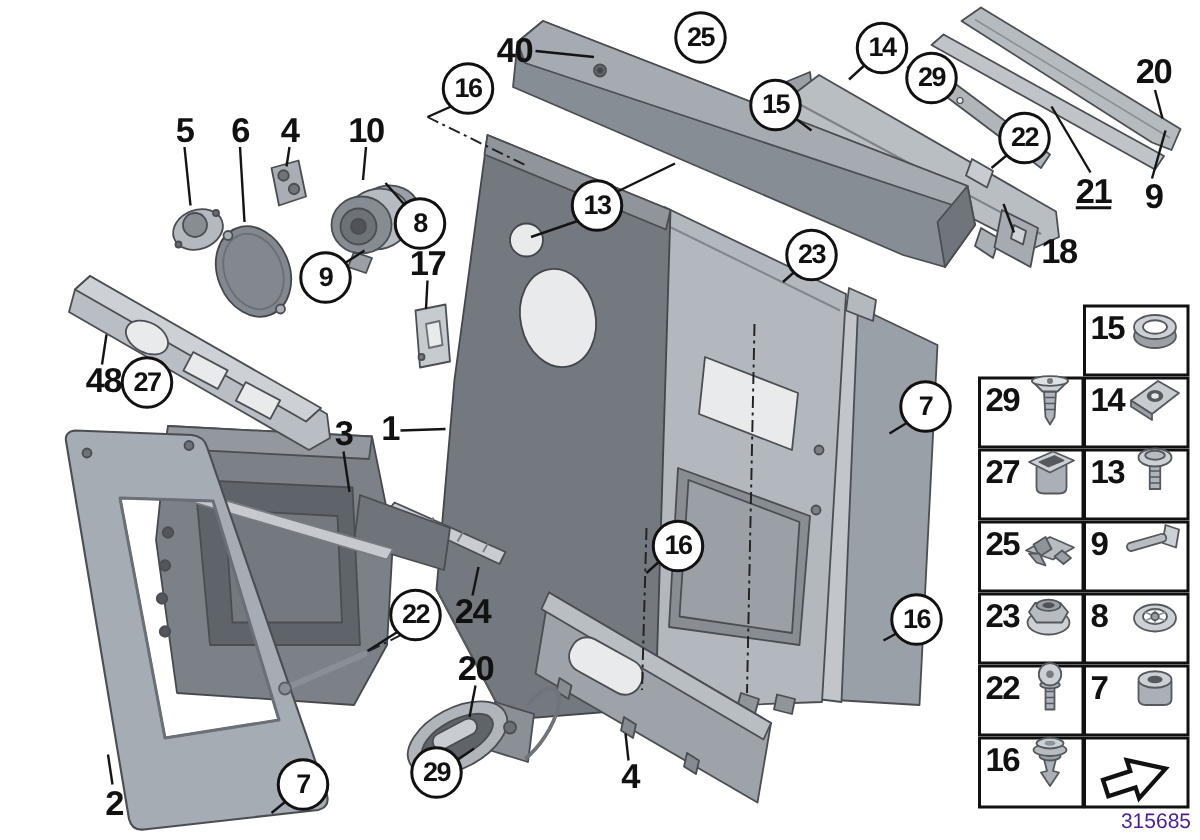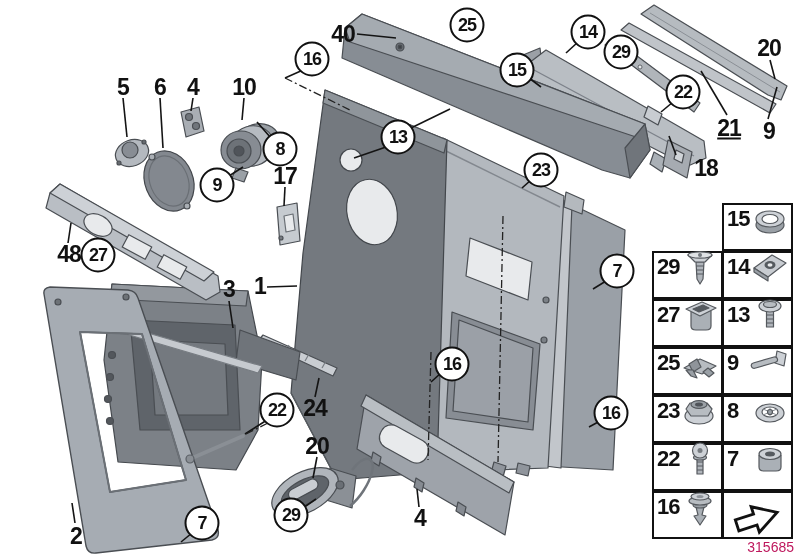--- a/index.html
+++ b/index.html
@@ -14,21 +14,21 @@
   .pl{position:absolute;color:#111;font-weight:bold;font-size:23px;
       transform:translate(-50%,-50%);letter-spacing:-1px;white-space:nowrap;}
   
   #legend{position:absolute;}
   .lcell{position:absolute;width:71px;height:48px;border:2px solid #111;background:#fff;
          box-sizing:border-box;}
   .lnum{position:absolute;left:3px;top:1px;font-weight:bold;font-size:22px;color:#111;letter-spacing:-1px;}
   .licon{position:absolute;right:1px;bottom:1px;}
   .licon-arrow{position:absolute;left:6px;top:3px;}
   #partnum{position:absolute;top:539px;left:700px;width:94px;text-align:right;
-           font-size:14px;color:#be185d;}
+           font-size:14px;color:#4c1d95;}
 </style>
 </head>
 <body>
 
 <div class="stage">
 
   <svg class="art" width="800" height="560" viewBox="0 0 800 560">
     <g stroke="#4a4e53" stroke-width="1.2" stroke-linejoin="round">
 
       <g>

